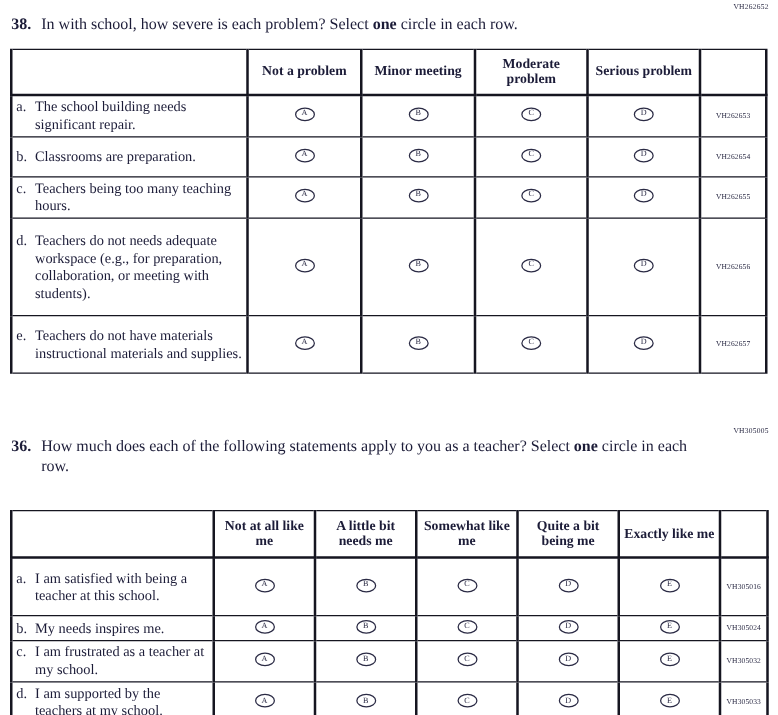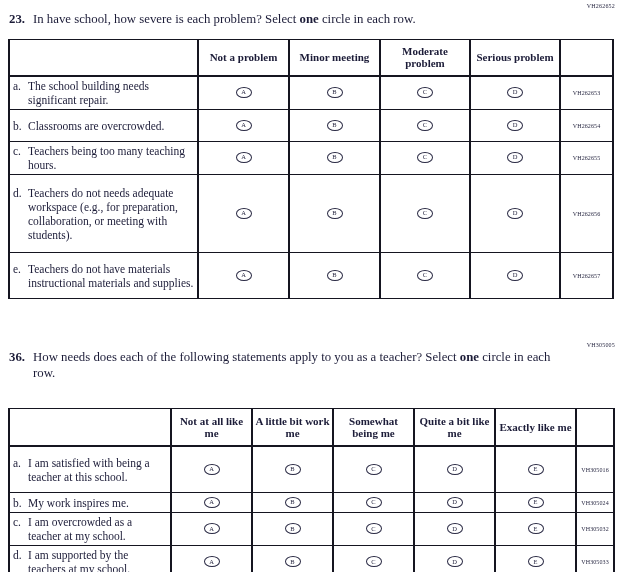--- a/index.html
+++ b/index.html
@@ -79,22 +79,22 @@
   #t1 tbody tr:nth-child(4){height:32px;}
 </style>
 </head>
 <body>
 
 <div class="page">
 
   <section class="question" id="q23">
     <div class="qcode">VH262652</div>
     <div class="qhead">
-      <span class="qnum">23.</span>
-      <span class="qtext"><span>In have school, how severe is each problem? Select </span><b>one</b><span> circle in each row.</span></span>
+      <span class="qnum">38.</span>
+      <span class="qtext"><span>In with school, how severe is each problem? Select </span><b>one</b><span> circle in each row.</span></span>
     </div>
     <table id="t0">
         <colgroup>
           <col style="width: 189px;">
           <col style="width: 91px;">
           <col style="width: 91px;">
           <col style="width: 90px;">
           <col style="width: 90px;">
           <col style="width: 53px;">
         </colgroup>
@@ -119,21 +119,21 @@
             <td class="opt"><span class="oval"><span class="oval-letter">A</span></span></td>
             <td class="opt"><span class="oval"><span class="oval-letter">B</span></span></td>
             <td class="opt"><span class="oval"><span class="oval-letter">C</span></span></td>
             <td class="opt"><span class="oval"><span class="oval-letter">D</span></span></td>
             <td class="codecell">VH262653</td>
           </tr>
           <tr>
             <td class="label">
               <div class="labwrap">
                 <span class="rowletter">b.</span>
-                <span class="rowtext">Classrooms are overcrowded.</span>
+                <span class="rowtext">Classrooms are preparation.</span>
               </div>
             </td>
             <td class="opt"><span class="oval"><span class="oval-letter">A</span></span></td>
             <td class="opt"><span class="oval"><span class="oval-letter">B</span></span></td>
             <td class="opt"><span class="oval"><span class="oval-letter">C</span></span></td>
             <td class="opt"><span class="oval"><span class="oval-letter">D</span></span></td>
             <td class="codecell">VH262654</td>
           </tr>
           <tr>
             <td class="label">
@@ -175,39 +175,39 @@
             <td class="codecell">VH262657</td>
           </tr>
         </tbody>
       </table>
   </section>
 
   <section class="question" id="q24">
     <div class="qcode">VH305005</div>
     <div class="qhead">
       <span class="qnum">36.</span>
-      <span class="qtext"><span>How needs does each of the following statements apply to you as a teacher? Select </span><b>one</b><span> circle in each row.</span></span>
+      <span class="qtext"><span>How much does each of the following statements apply to you as a teacher? Select </span><b>one</b><span> circle in each row.</span></span>
     </div>
     <table id="t1">
         <colgroup>
           <col style="width: 162px;">
           <col style="width: 81px;">
           <col style="width: 81px;">
           <col style="width: 81px;">
           <col style="width: 81px;">
           <col style="width: 81px;">
           <col style="width: 38px;">
         </colgroup>
         <thead>
           <tr>
             <th></th>
             <th>Not at all like me</th>
-            <th>A little bit work me</th>
-            <th>Somewhat being me</th>
-            <th>Quite a bit like me</th>
+            <th>A little bit needs me</th>
+            <th>Somewhat like me</th>
+            <th>Quite a bit being me</th>
             <th>Exactly like me</th>
             <th></th>
           </tr>
         </thead>
         <tbody>
           <tr>
             <td class="label">
               <div class="labwrap">
                 <span class="rowletter">a.</span>
                 <span class="rowtext">I am satisfied with being a teacher at this school.</span>
@@ -217,35 +217,35 @@
             <td class="opt"><span class="oval"><span class="oval-letter">B</span></span></td>
             <td class="opt"><span class="oval"><span class="oval-letter">C</span></span></td>
             <td class="opt"><span class="oval"><span class="oval-letter">D</span></span></td>
             <td class="opt"><span class="oval"><span class="oval-letter">E</span></span></td>
             <td class="codecell">VH305016</td>
           </tr>
           <tr>
             <td class="label">
               <div class="labwrap">
                 <span class="rowletter">b.</span>
-                <span class="rowtext">My work inspires me.</span>
+                <span class="rowtext">My needs inspires me.</span>
               </div>
             </td>
             <td class="opt"><span class="oval"><span class="oval-letter">A</span></span></td>
             <td class="opt"><span class="oval"><span class="oval-letter">B</span></span></td>
             <td class="opt"><span class="oval"><span class="oval-letter">C</span></span></td>
             <td class="opt"><span class="oval"><span class="oval-letter">D</span></span></td>
             <td class="opt"><span class="oval"><span class="oval-letter">E</span></span></td>
             <td class="codecell">VH305024</td>
           </tr>
           <tr>
             <td class="label">
               <div class="labwrap">
                 <span class="rowletter">c.</span>
-                <span class="rowtext">I am overcrowded as a teacher at my school.</span>
+                <span class="rowtext">I am frustrated as a teacher at my school.</span>
               </div>
             </td>
             <td class="opt"><span class="oval"><span class="oval-letter">A</span></span></td>
             <td class="opt"><span class="oval"><span class="oval-letter">B</span></span></td>
             <td class="opt"><span class="oval"><span class="oval-letter">C</span></span></td>
             <td class="opt"><span class="oval"><span class="oval-letter">D</span></span></td>
             <td class="opt"><span class="oval"><span class="oval-letter">E</span></span></td>
             <td class="codecell">VH305032</td>
           </tr>
           <tr>

